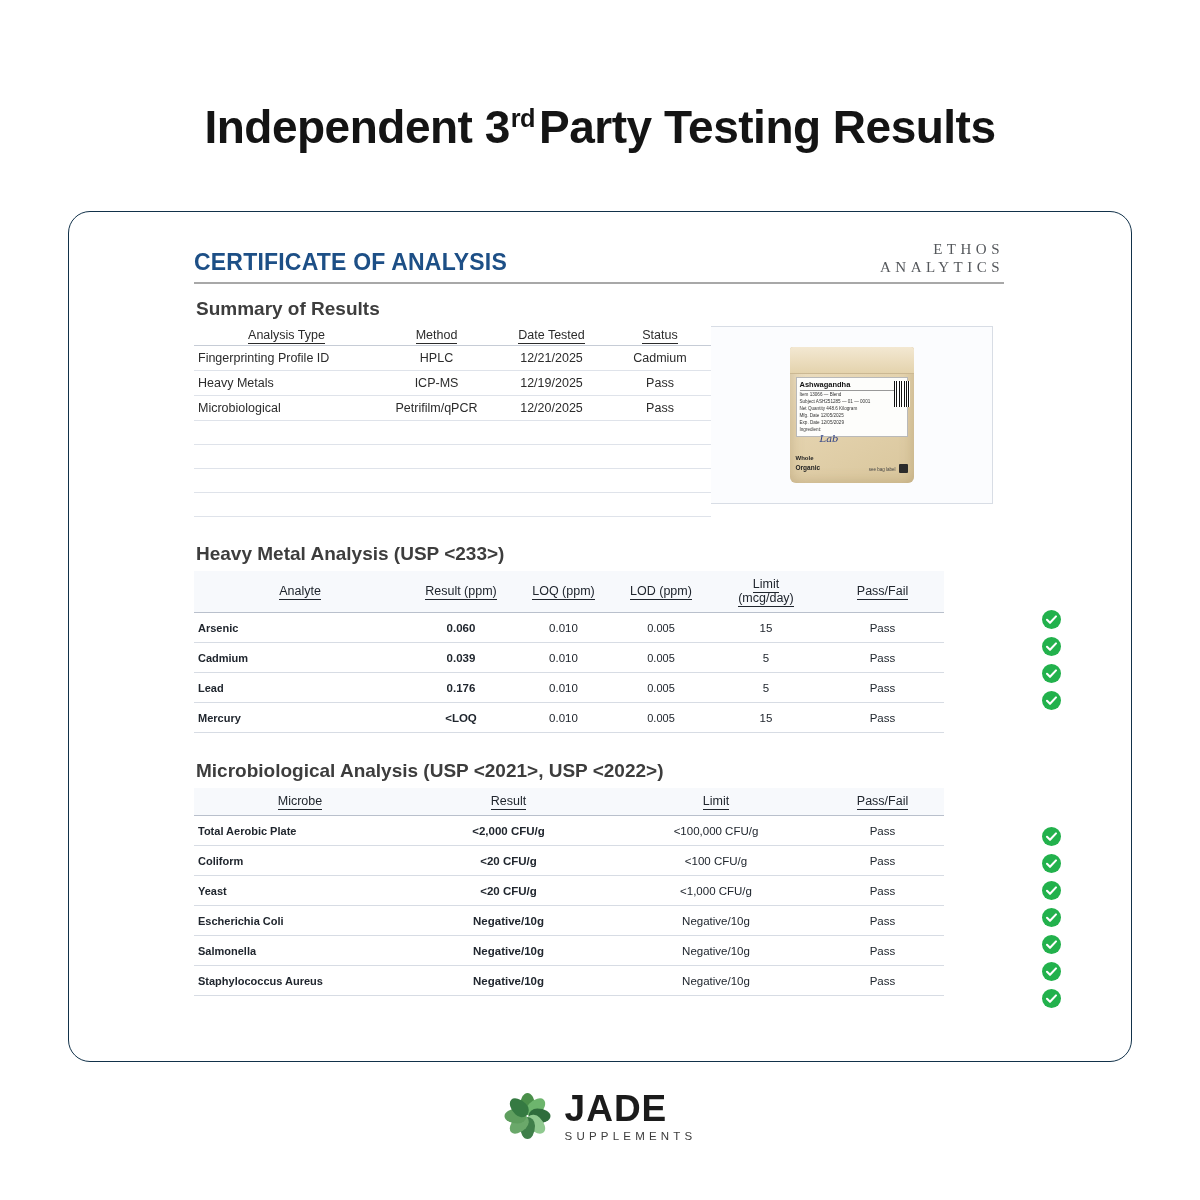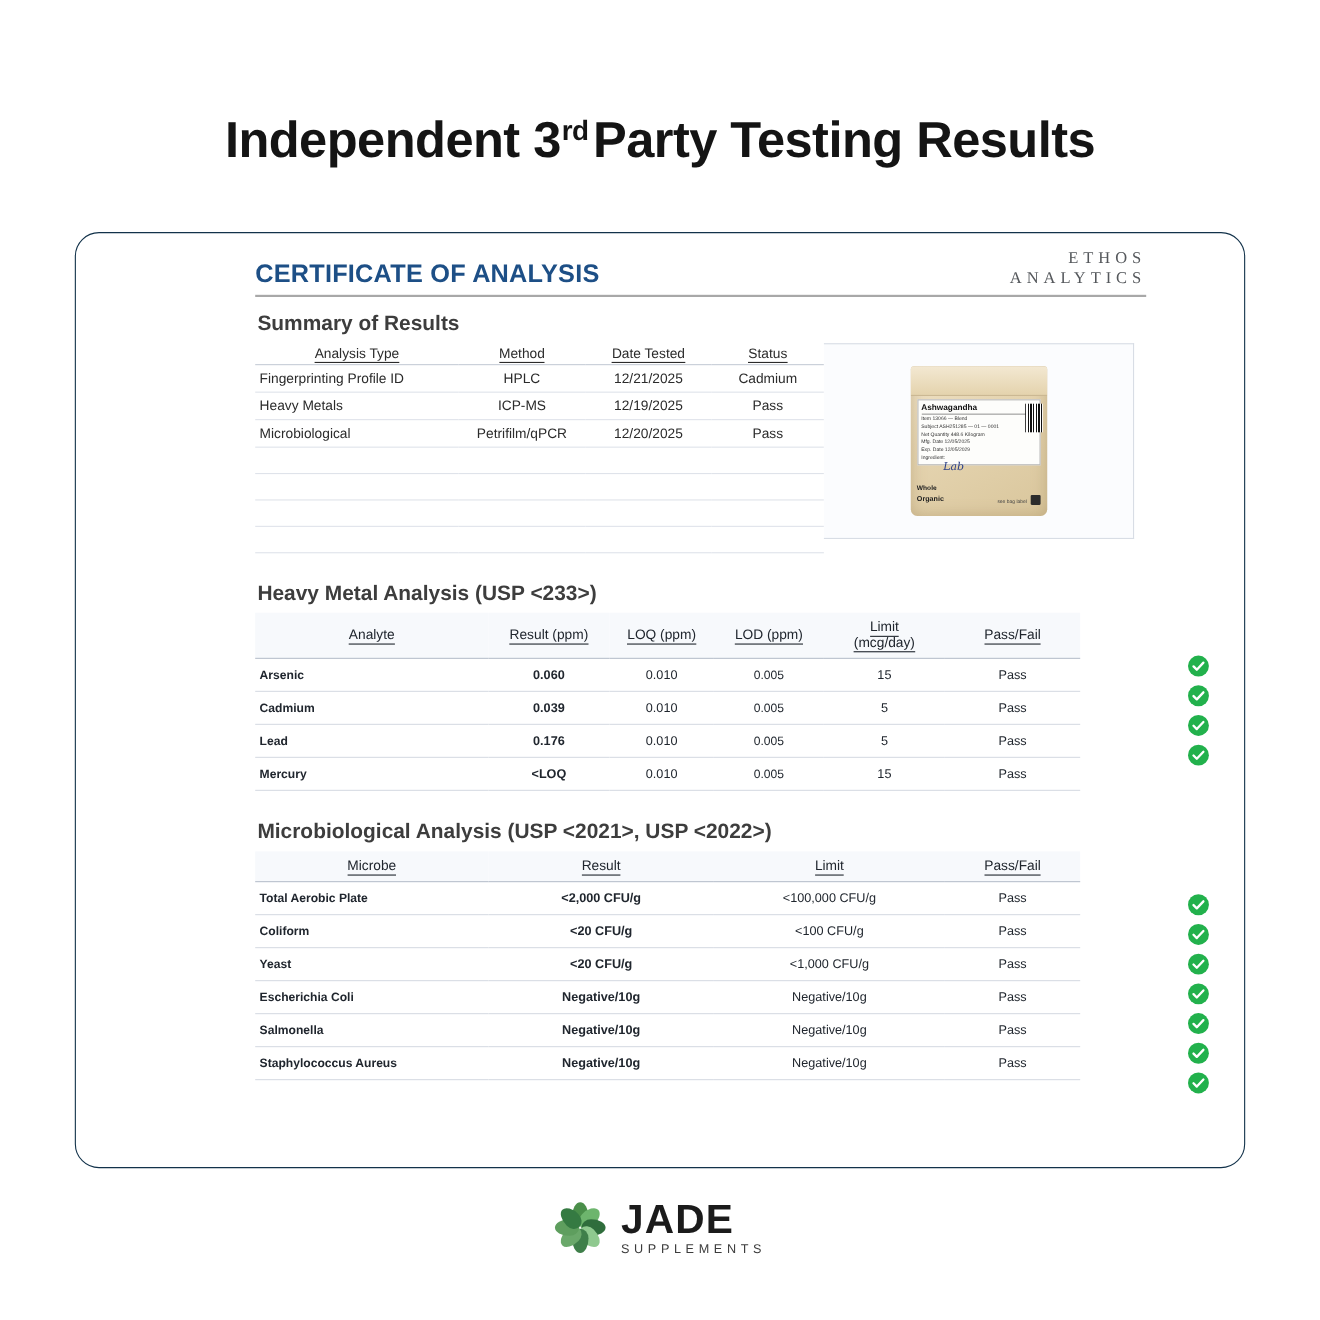--- a/index.html
+++ b/index.html
@@ -51,23 +51,22 @@
     height: 851px;
     border: 1.5px solid #12324a;
     border-radius: 22px;
     box-sizing: border-box;
     background: #ffffff;
   }
 
   .doc {
     position: absolute;
     left: 125px;
-    top: 15px;
+    top: 29px;
     width: 810px;
-    margin-left: 38px;
   }
 
   
   .coa-head {
     display: flex;
     align-items: flex-end;
     justify-content: space-between;
     padding-bottom: 6px;
     border-bottom: 2.5px solid #a8a8a8;
   }

